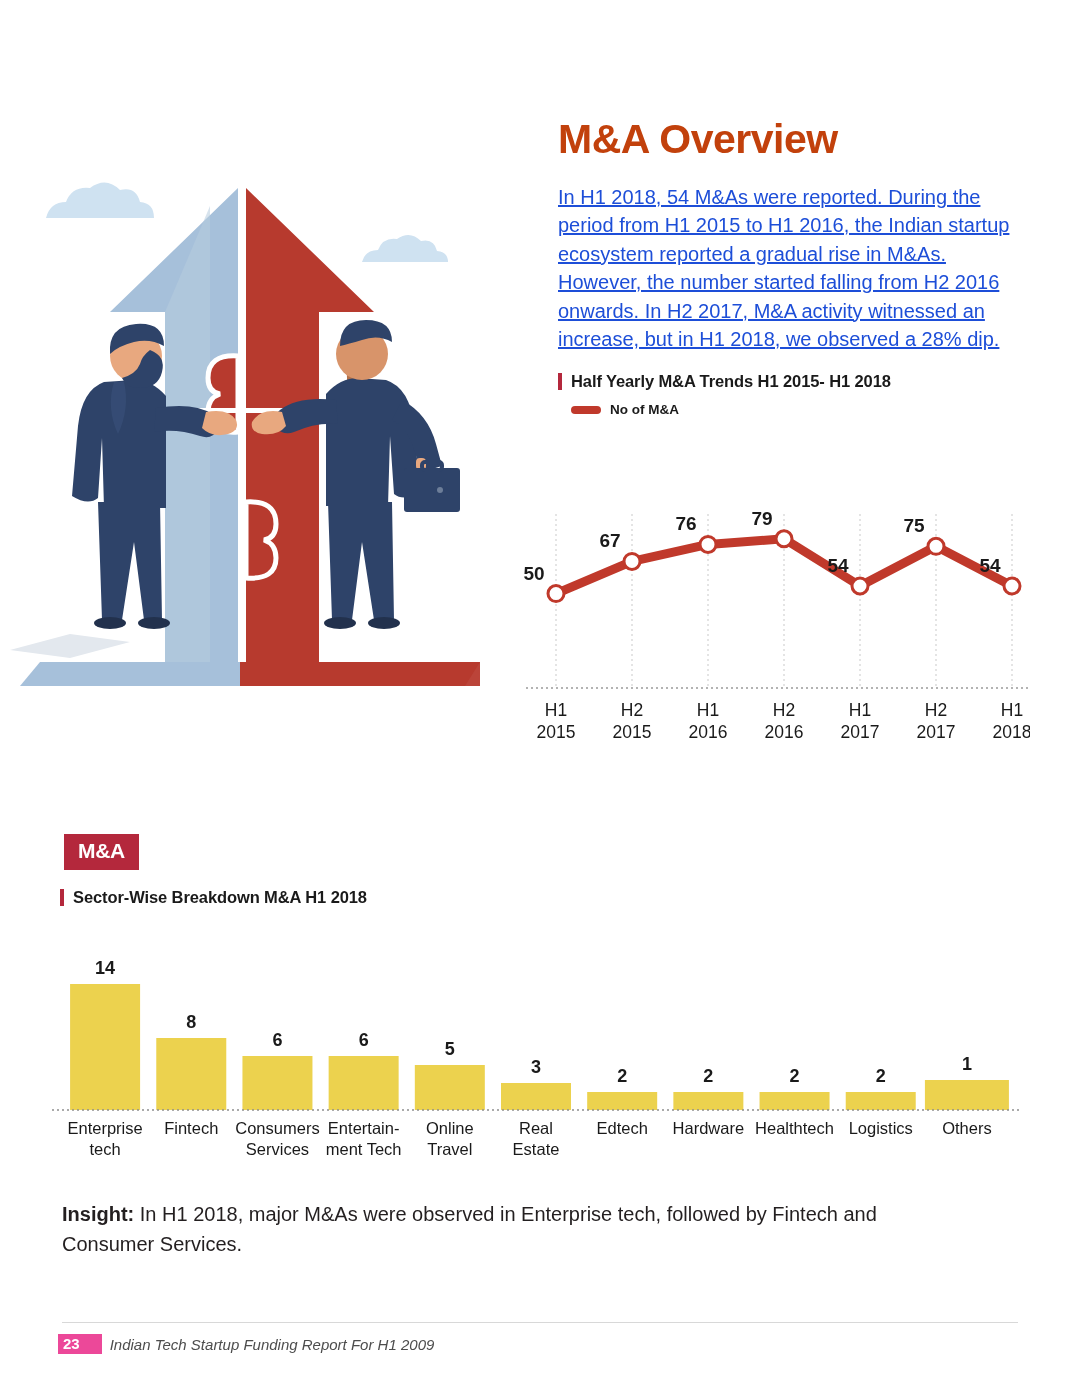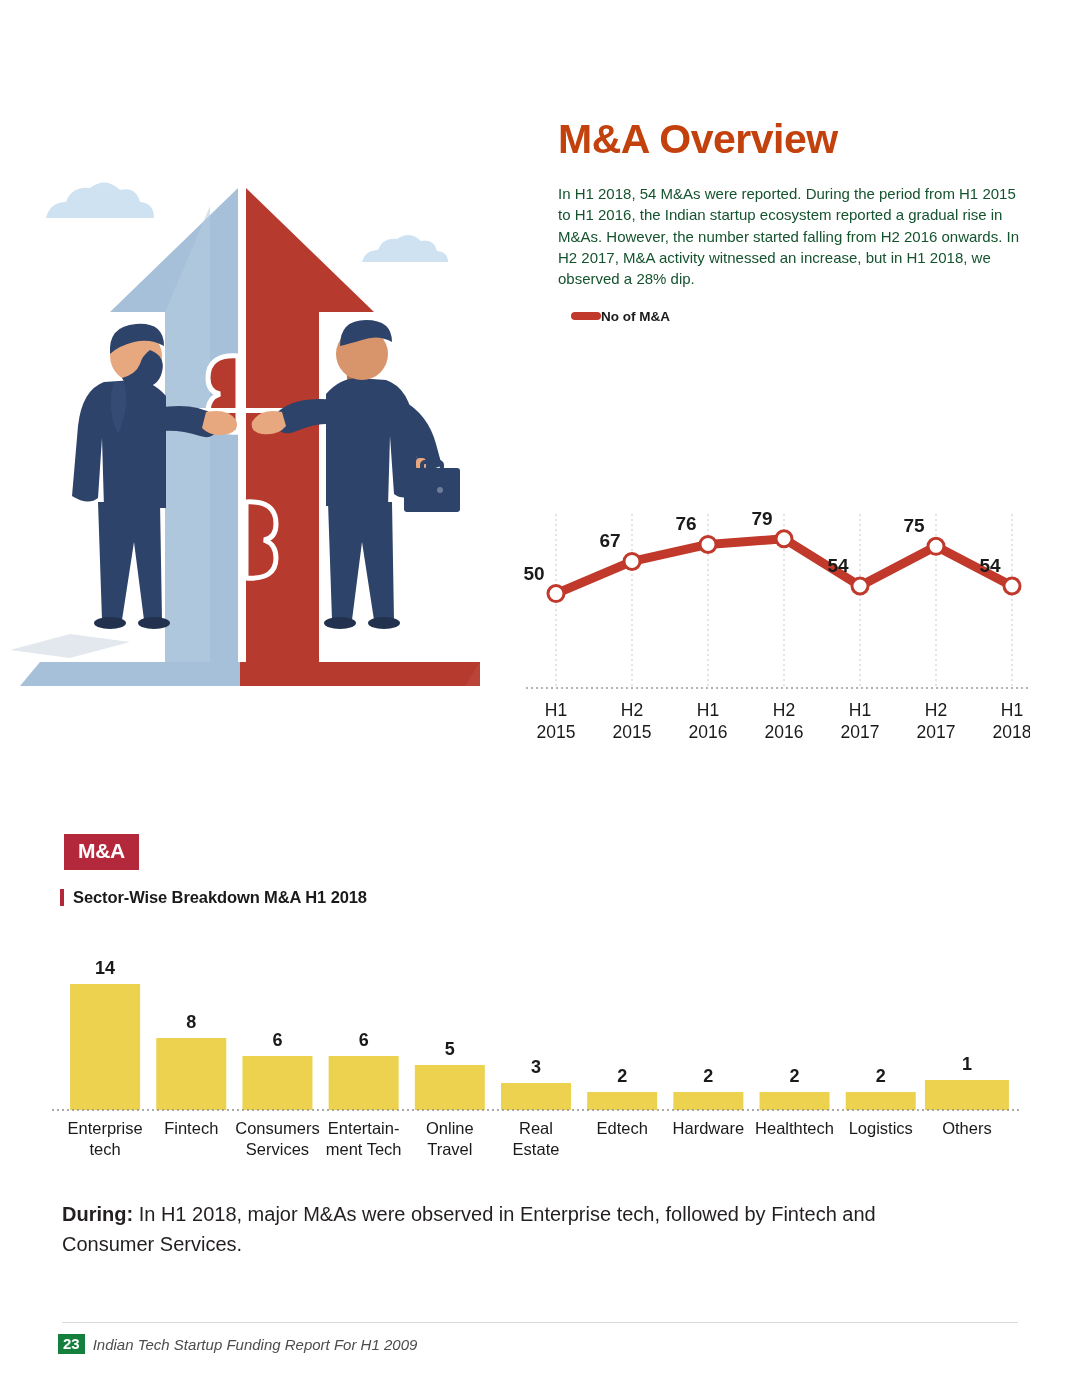--- a/index.html
+++ b/index.html
@@ -27,24 +27,25 @@
   }
   #page-title {
     font-size: 41px;
     font-weight: bold;
     color: #c2410c;
     letter-spacing: -0.5px;
     line-height: 1.05;
     margin-bottom: 22px;
   }
   .body-par {
-    font-size: 15px;
+    font-size: 20px;
     line-height: 1.42;
-    color: #14532d;
+    color: #1d4ed8;
     margin-bottom: 19px;
+    text-decoration: underline;
   }
 
   
   .sec-head {
     display: flex;
     align-items: center;
     gap: 9px;
     margin-top: 6px;
   }
   .sec-bar {
@@ -56,20 +57,21 @@
     font-size: 16.5px;
     font-weight: bold;
     color: #1a1a1a;
     letter-spacing: -0.1px;
   }
 
   
   .legend {
     display: flex;
     align-items: center;
+    gap: 9px;
     margin-top: 11px;
     margin-left: 13px;
   }
   .legend-swatch {
     width: 30px; height: 8px;
     border-radius: 4px;
     background: #c0392b;
   }
   .legend-label {
     font-size: 13.5px;
@@ -129,25 +131,25 @@
     background: #d8d8d8;
   }
   #footer {
     position: absolute;
     left: 58px; top: 1334px;
     display: flex;
     align-items: center;
     gap: 8px;
   }
   #page-num {
-    background: #15803d;
+    background: #ec4899;
     color: #ffffff;
     font-size: 15px;
     font-weight: bold;
-    padding: 2px 5px 3px 5px;
+    padding: 2px 22px 3px 5px;
     line-height: 1;
   }
   #footer-text {
     font-size: 15px;
     font-style: italic;
     color: #4d4d4d;
   }
 </style>
 </head>
 <body>
@@ -237,20 +239,24 @@
       <circle cx="352" cy="204" r="26" fill="#d8946a"></circle>
       <path d="M330 196 q0 -26 26 -26 q26 0 26 22 q-14 -8 -30 -2 q-14 4 -22 6 z" fill="#2e4369"></path>
     </g>
   </svg>
 </div>
 
 <div id="right-col">
   <h1 id="page-title">M&amp;A Overview</h1>
   <p class="body-par">In H1 2018, 54 M&amp;As were reported. During the period from H1 2015 to H1 2016, the Indian startup ecosystem reported a gradual rise in M&amp;As. However, the number started falling from H2 2016 onwards. In H2 2017, M&amp;A activity witnessed an increase, but in H1 2018, we observed a 28% dip.</p>
 
+  <div class="sec-head">
+    <span class="sec-bar"></span>
+    <span class="sec-title">Half Yearly M&amp;A Trends H1 2015- H1 2018</span>
+  </div>
 
   <div class="legend">
     <span class="legend-swatch"></span>
     <span class="legend-label">No of M&amp;A</span>
   </div>
 </div>
 
 <div id="line-chart-wrap">
   <svg id="line-chart" width="510" height="270" viewBox="0 0 510 270">
       <line x1="36" y1="26" x2="36" y2="200" stroke="#c9c9c9" stroke-width="1" stroke-dasharray="2 3"></line>
@@ -337,20 +343,20 @@
       <text x="828.7272727272729" y="142" text-anchor="middle" font-family="&quot;Liberation Sans&quot;, sans-serif" font-size="18" font-weight="bold" fill="#1a1a1a">2</text>
       <text x="828.7272727272729" y="194" text-anchor="middle" font-family="&quot;Liberation Sans&quot;, sans-serif" font-size="16.5" fill="#1a1a1a">Logistics</text>
       <rect x="872.909090909091" y="140" width="84" height="30" fill="#ecd24e"></rect>
       <text x="914.909090909091" y="130" text-anchor="middle" font-family="&quot;Liberation Sans&quot;, sans-serif" font-size="18" font-weight="bold" fill="#1a1a1a">1</text>
       <text x="914.909090909091" y="194" text-anchor="middle" font-family="&quot;Liberation Sans&quot;, sans-serif" font-size="16.5" fill="#1a1a1a">Others</text>
       <line x1="0" y1="170" x2="968" y2="170" stroke="#8f8f8f" stroke-width="1.4" stroke-dasharray="2 3"></line>
     </svg>
 </div>
 
 <p id="insight">
-  <span class="insight-label">During:</span><span> In H1 2018, major M&amp;As were observed in Enterprise tech, followed by Fintech and Consumer Services.</span>
+  <span class="insight-label">Insight:</span><span> In H1 2018, major M&amp;As were observed in Enterprise tech, followed by Fintech and Consumer Services.</span>
 </p>
 
 <div id="footer-rule"></div>
 <div id="footer">
   <span id="page-num">23</span>
   <span id="footer-text">Indian Tech Startup Funding Report For H1 2009</span>
 </div>
 
 </body></html>

